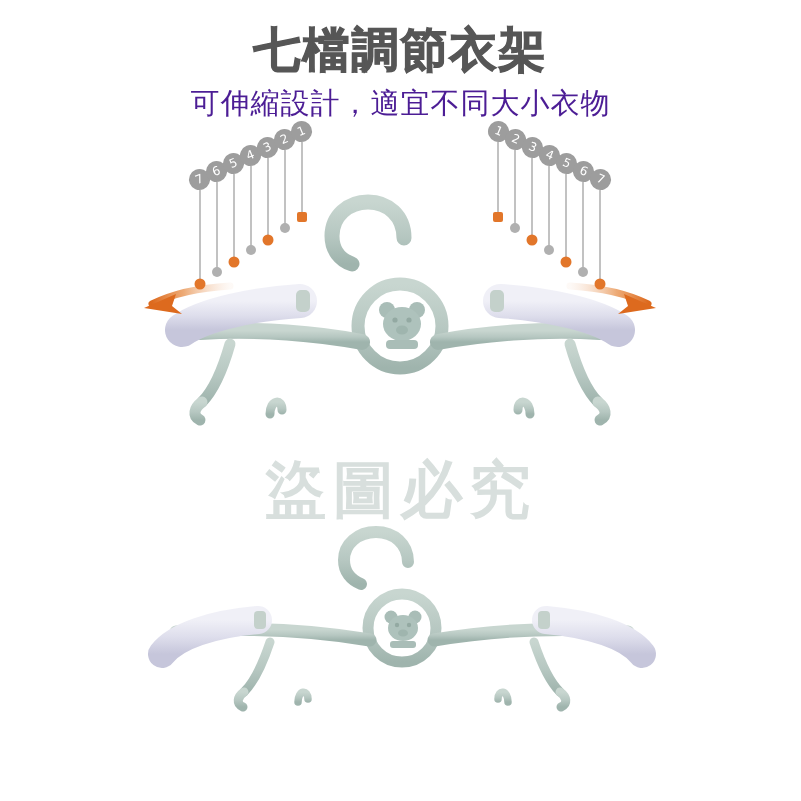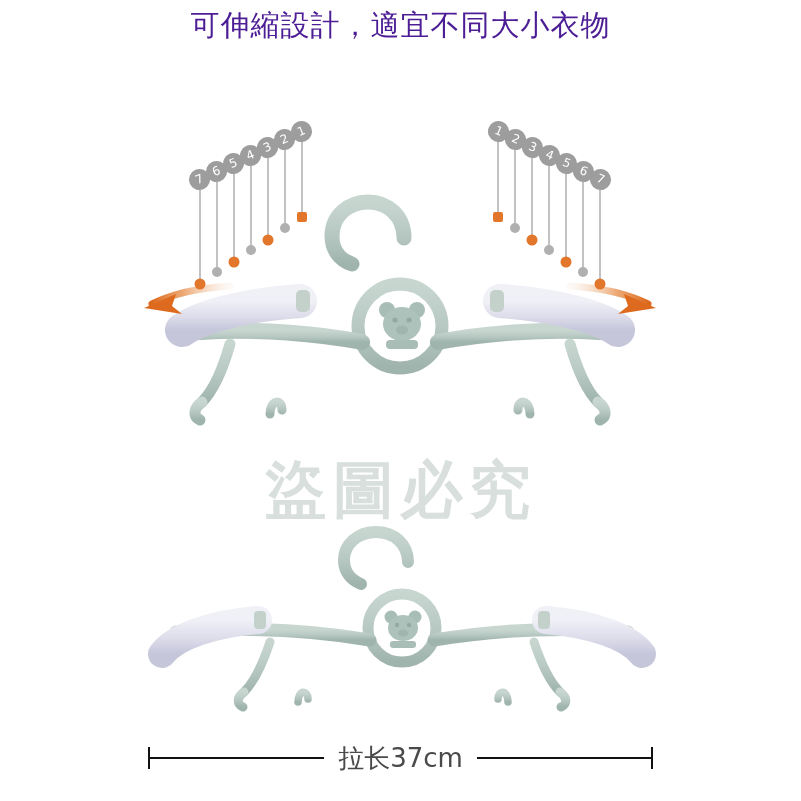--- a/index.html
+++ b/index.html
@@ -129,20 +129,21 @@
     background: #ffffff;
     padding: 0 14px;
   }
 </style>
 </head>
 <body>
 
 <div id="page">
 
   <div id="header">
+    <div id="title">七檔調節衣架</div>
     <div id="subtitle">可伸縮設計，適宜不同大小衣物</div>
   </div>
 
   <div class="stage" id="stage-top">
     <svg width="801" height="300" viewBox="0 0 801 300">
       <defs>
         <linearGradient id="greenGrad" x1="0" y1="0" x2="0" y2="1">
           <stop offset="0%" stop-color="#c8d6d0"></stop>
           <stop offset="55%" stop-color="#b6c7c1"></stop>
           <stop offset="100%" stop-color="#9fb4ad"></stop>
@@ -326,20 +327,14 @@
       <path d="M244 172 C237 177 236 184 243 187" fill="none" stroke="url(#greenGrad2)" stroke-width="9" stroke-linecap="round"></path>
       <path d="M534 122 C542 146 552 164 560 172" fill="none" stroke="url(#greenGrad2)" stroke-width="9" stroke-linecap="round"></path>
       <path d="M560 172 C567 177 568 184 561 187" fill="none" stroke="url(#greenGrad2)" stroke-width="9" stroke-linecap="round"></path>
 
       <path d="M240 182 L566 182" fill="none" stroke="url(#greenGrad2)" stroke-width="10" stroke-linecap="round"></path>
       <path d="M298 182 C298 170 308 169 308 179" fill="none" stroke="url(#greenGrad2)" stroke-width="7.5" stroke-linecap="round"></path>
       <path d="M508 182 C508 170 498 169 498 179" fill="none" stroke="url(#greenGrad2)" stroke-width="7.5" stroke-linecap="round"></path>
     </svg>
   </div>
 
-  <div class="dimbar" id="dim-bottom">
-    <div class="dim-cap" style="left:0;"></div>
-    <div class="dim-line" style="left:1px; width:503px;"></div>
-    <div class="dim-cap" style="right:0;"></div>
-    <div class="dim-label"><span>拉长37cm</span></div>
-  </div>
 
 </div>
 
 </body></html>

